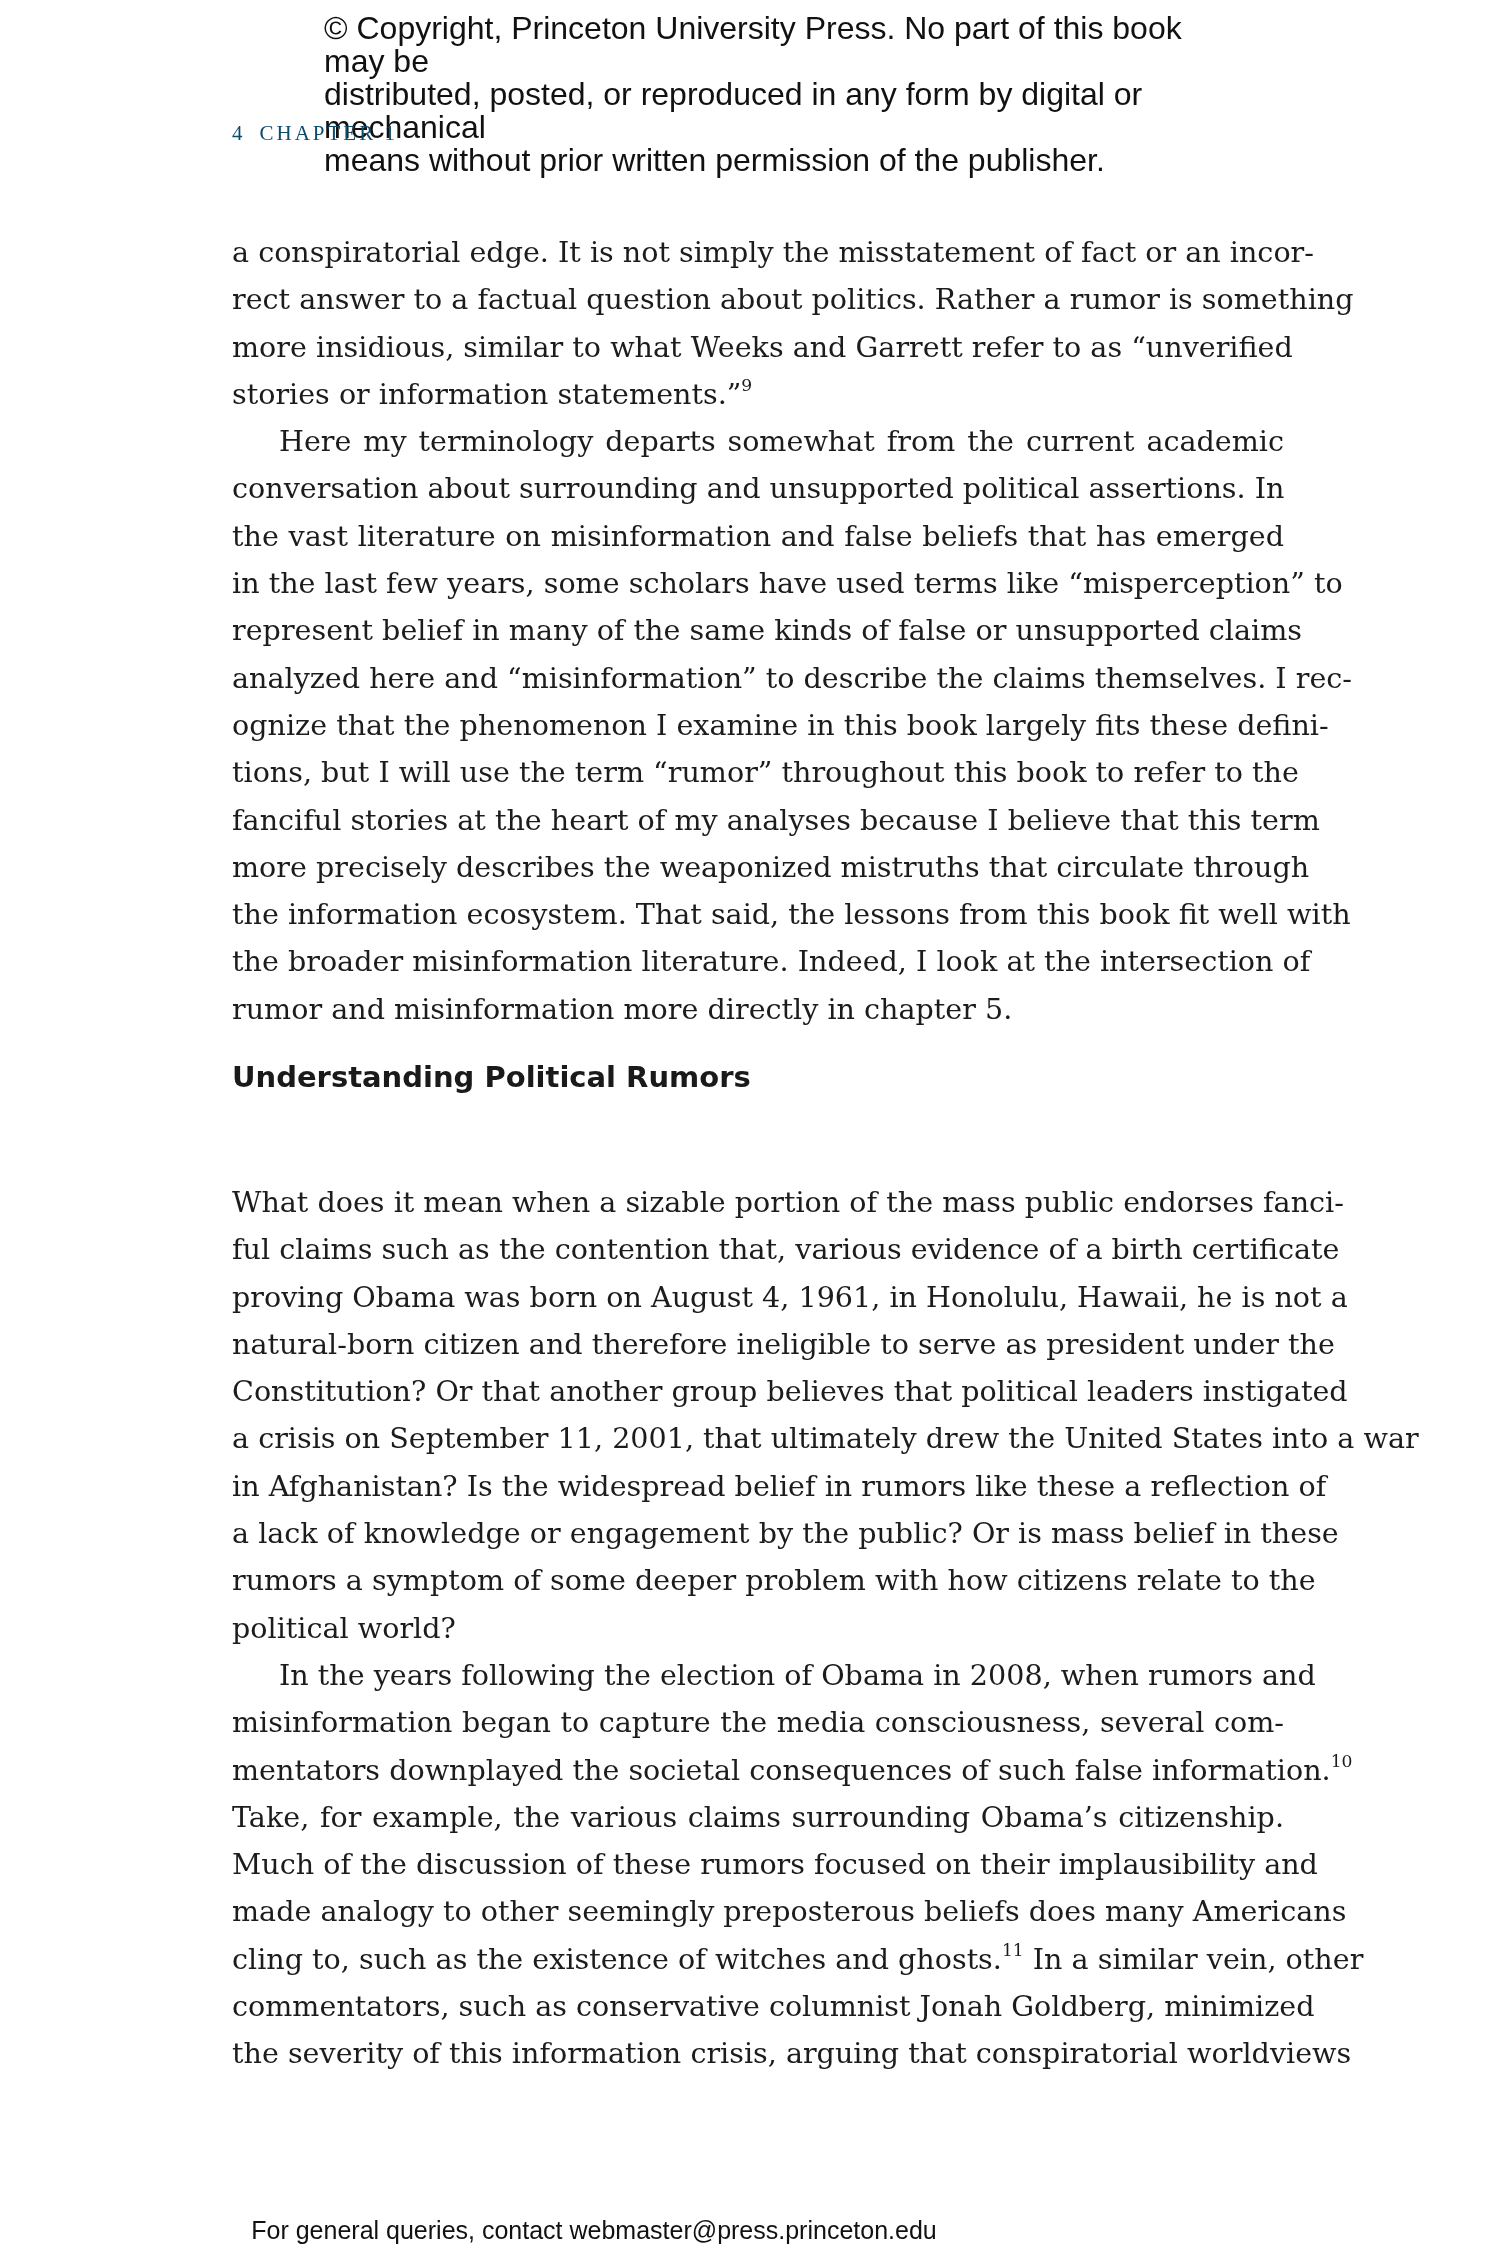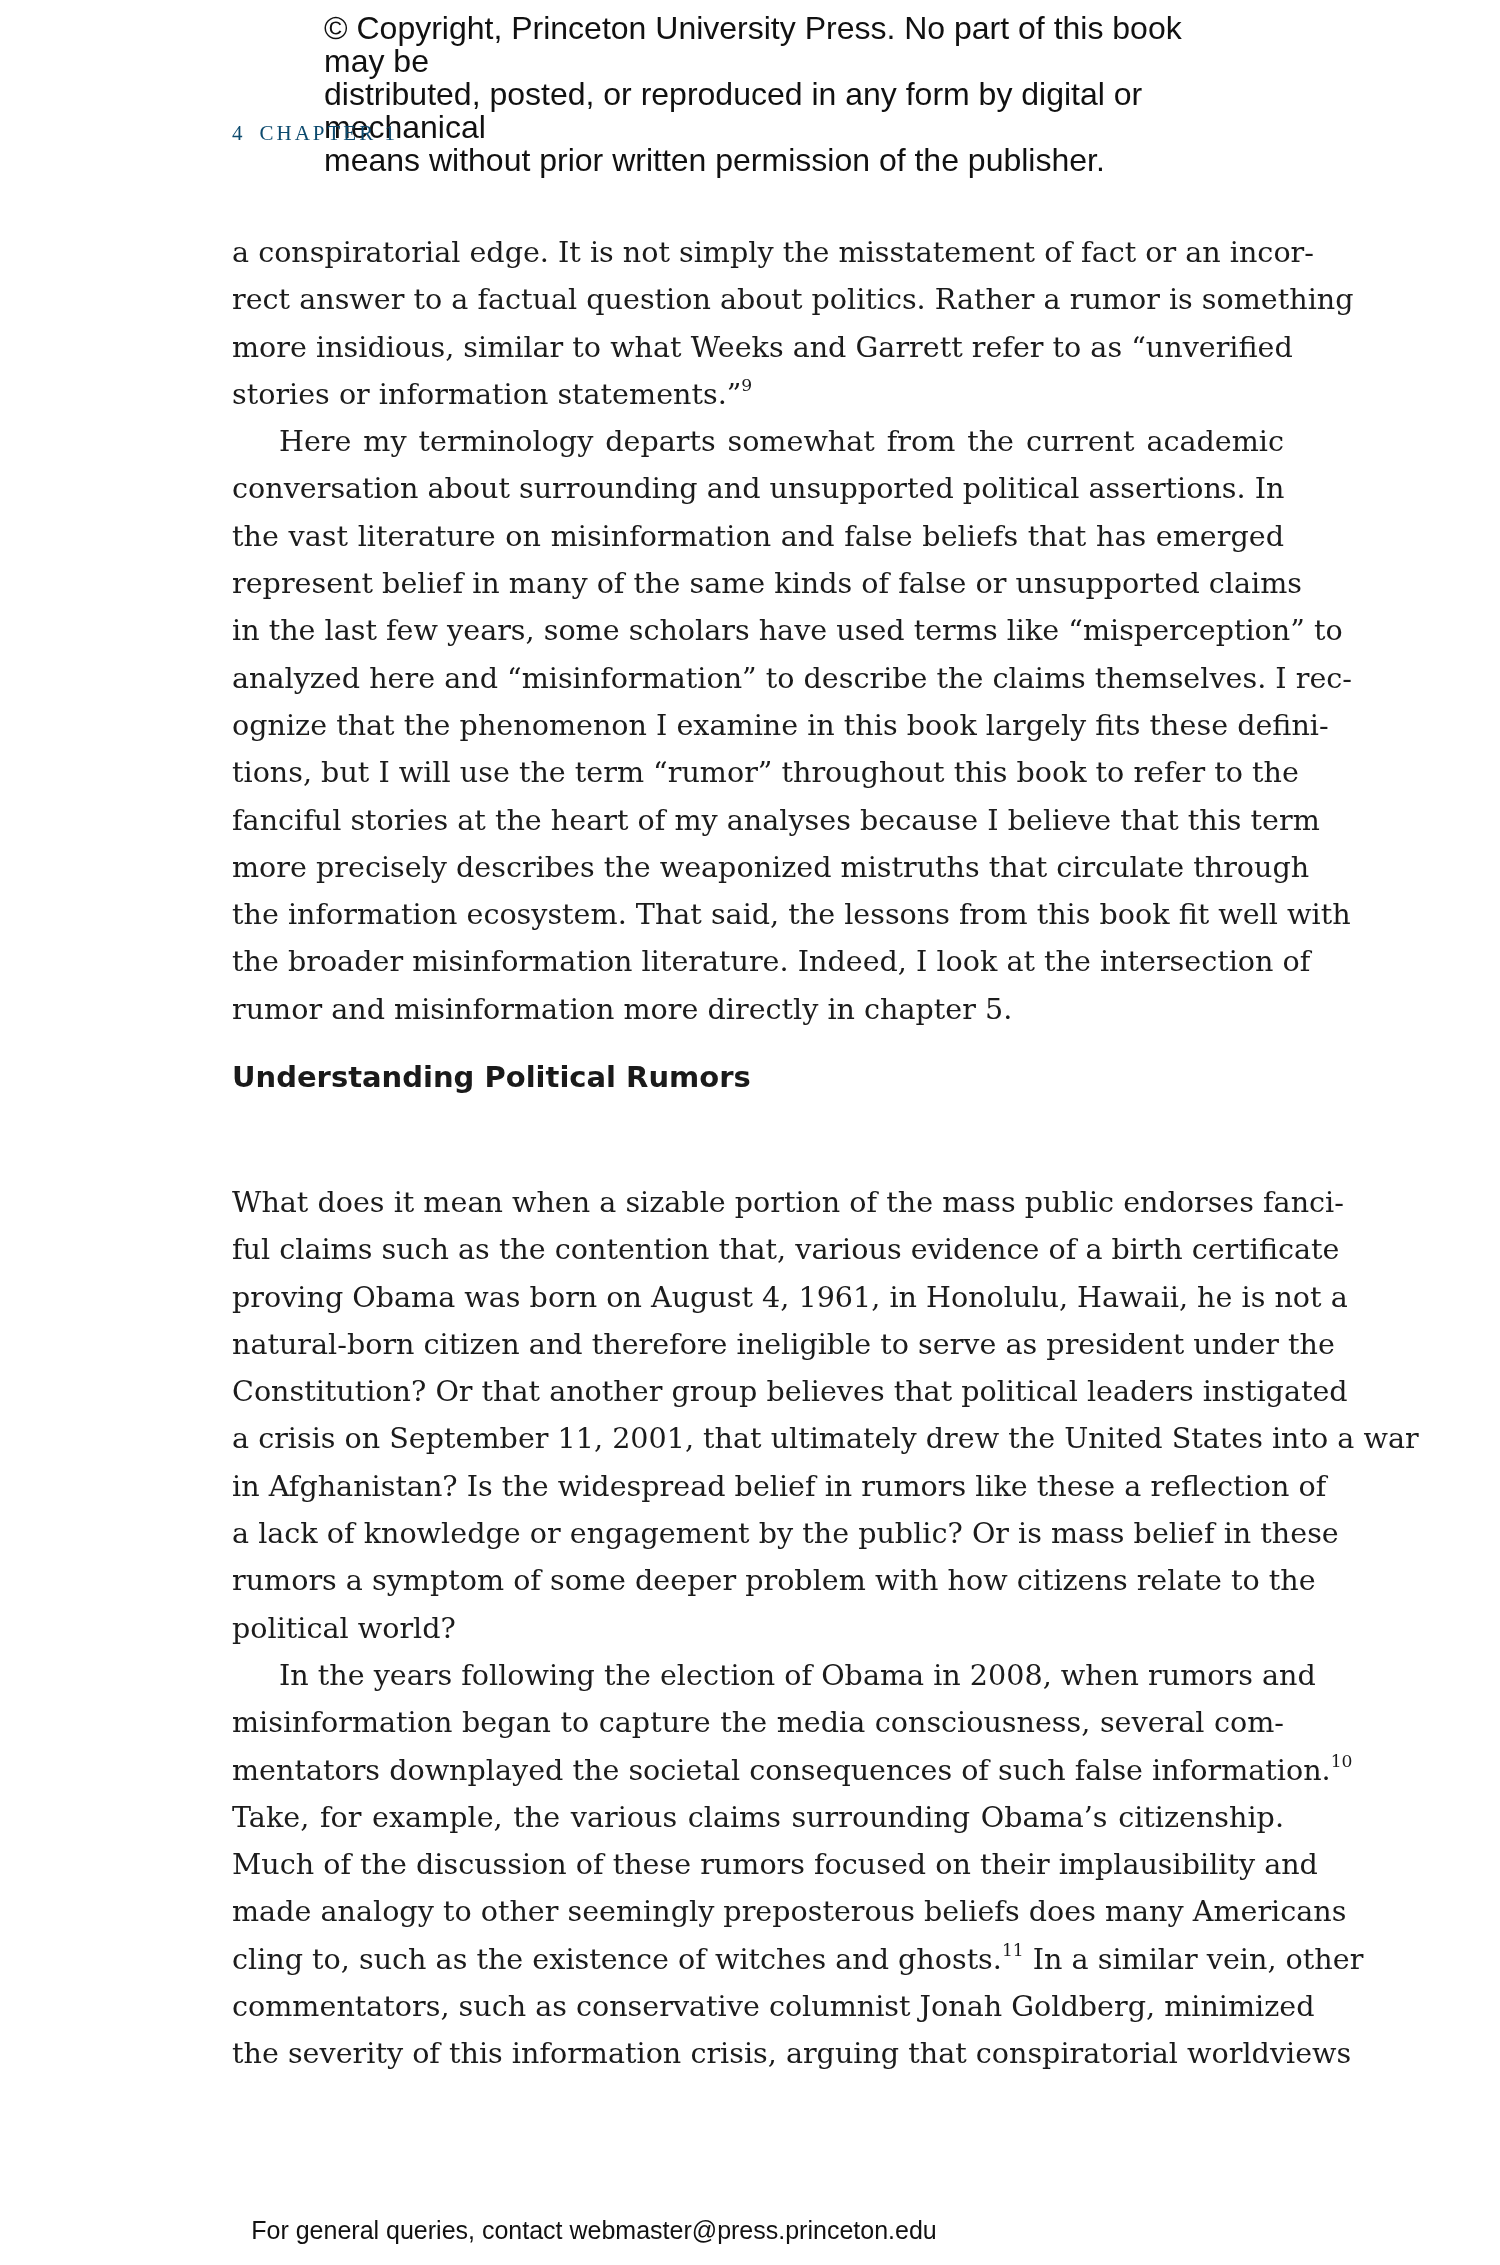--- a/index.html
+++ b/index.html
@@ -31,22 +31,22 @@
 </div>
 
 <div class="text-block" id="block1">
     <span class="line"><span>a conspiratorial edge. It is not simply the misstatement of fact or an incor-</span></span>
     <span class="line"><span>rect answer to a factual question about politics. Rather a rumor is something</span></span>
     <span class="line"><span>more insidious, similar to what Weeks and Garrett refer to as “unverified</span></span>
     <span class="line last"><span>stories or information statements.”</span><sup>9</sup></span>
     <span class="line indent"><span>Here my terminology departs somewhat from the current academic</span></span>
     <span class="line"><span>conversation about surrounding and unsupported political assertions. In</span></span>
     <span class="line"><span>the vast literature on misinformation and false beliefs that has emerged</span></span>
+    <span class="line"><span>in the last few years, some scholars have used terms like “misperception” to</span></span>
     <span class="line"><span>represent belief in many of the same kinds of false or unsupported claims</span></span>
-    <span class="line"><span>in the last few years, some scholars have used terms like “misperception” to</span></span>
     <span class="line"><span>analyzed here and “misinformation” to describe the claims themselves. I rec-</span></span>
     <span class="line"><span>ognize that the phenomenon I examine in this book largely fits these defini-</span></span>
     <span class="line"><span>tions, but I will use the term “rumor” throughout this book to refer to the</span></span>
     <span class="line"><span>fanciful stories at the heart of my analyses because I believe that this term</span></span>
     <span class="line"><span>more precisely describes the weaponized mistruths that circulate through</span></span>
     <span class="line"><span>the information ecosystem. That said, the lessons from this book fit well with</span></span>
     <span class="line"><span>the broader misinformation literature. Indeed, I look at the intersection of</span></span>
     <span class="line last"><span>rumor and misinformation more directly in chapter 5.</span></span>
   </div>
 

